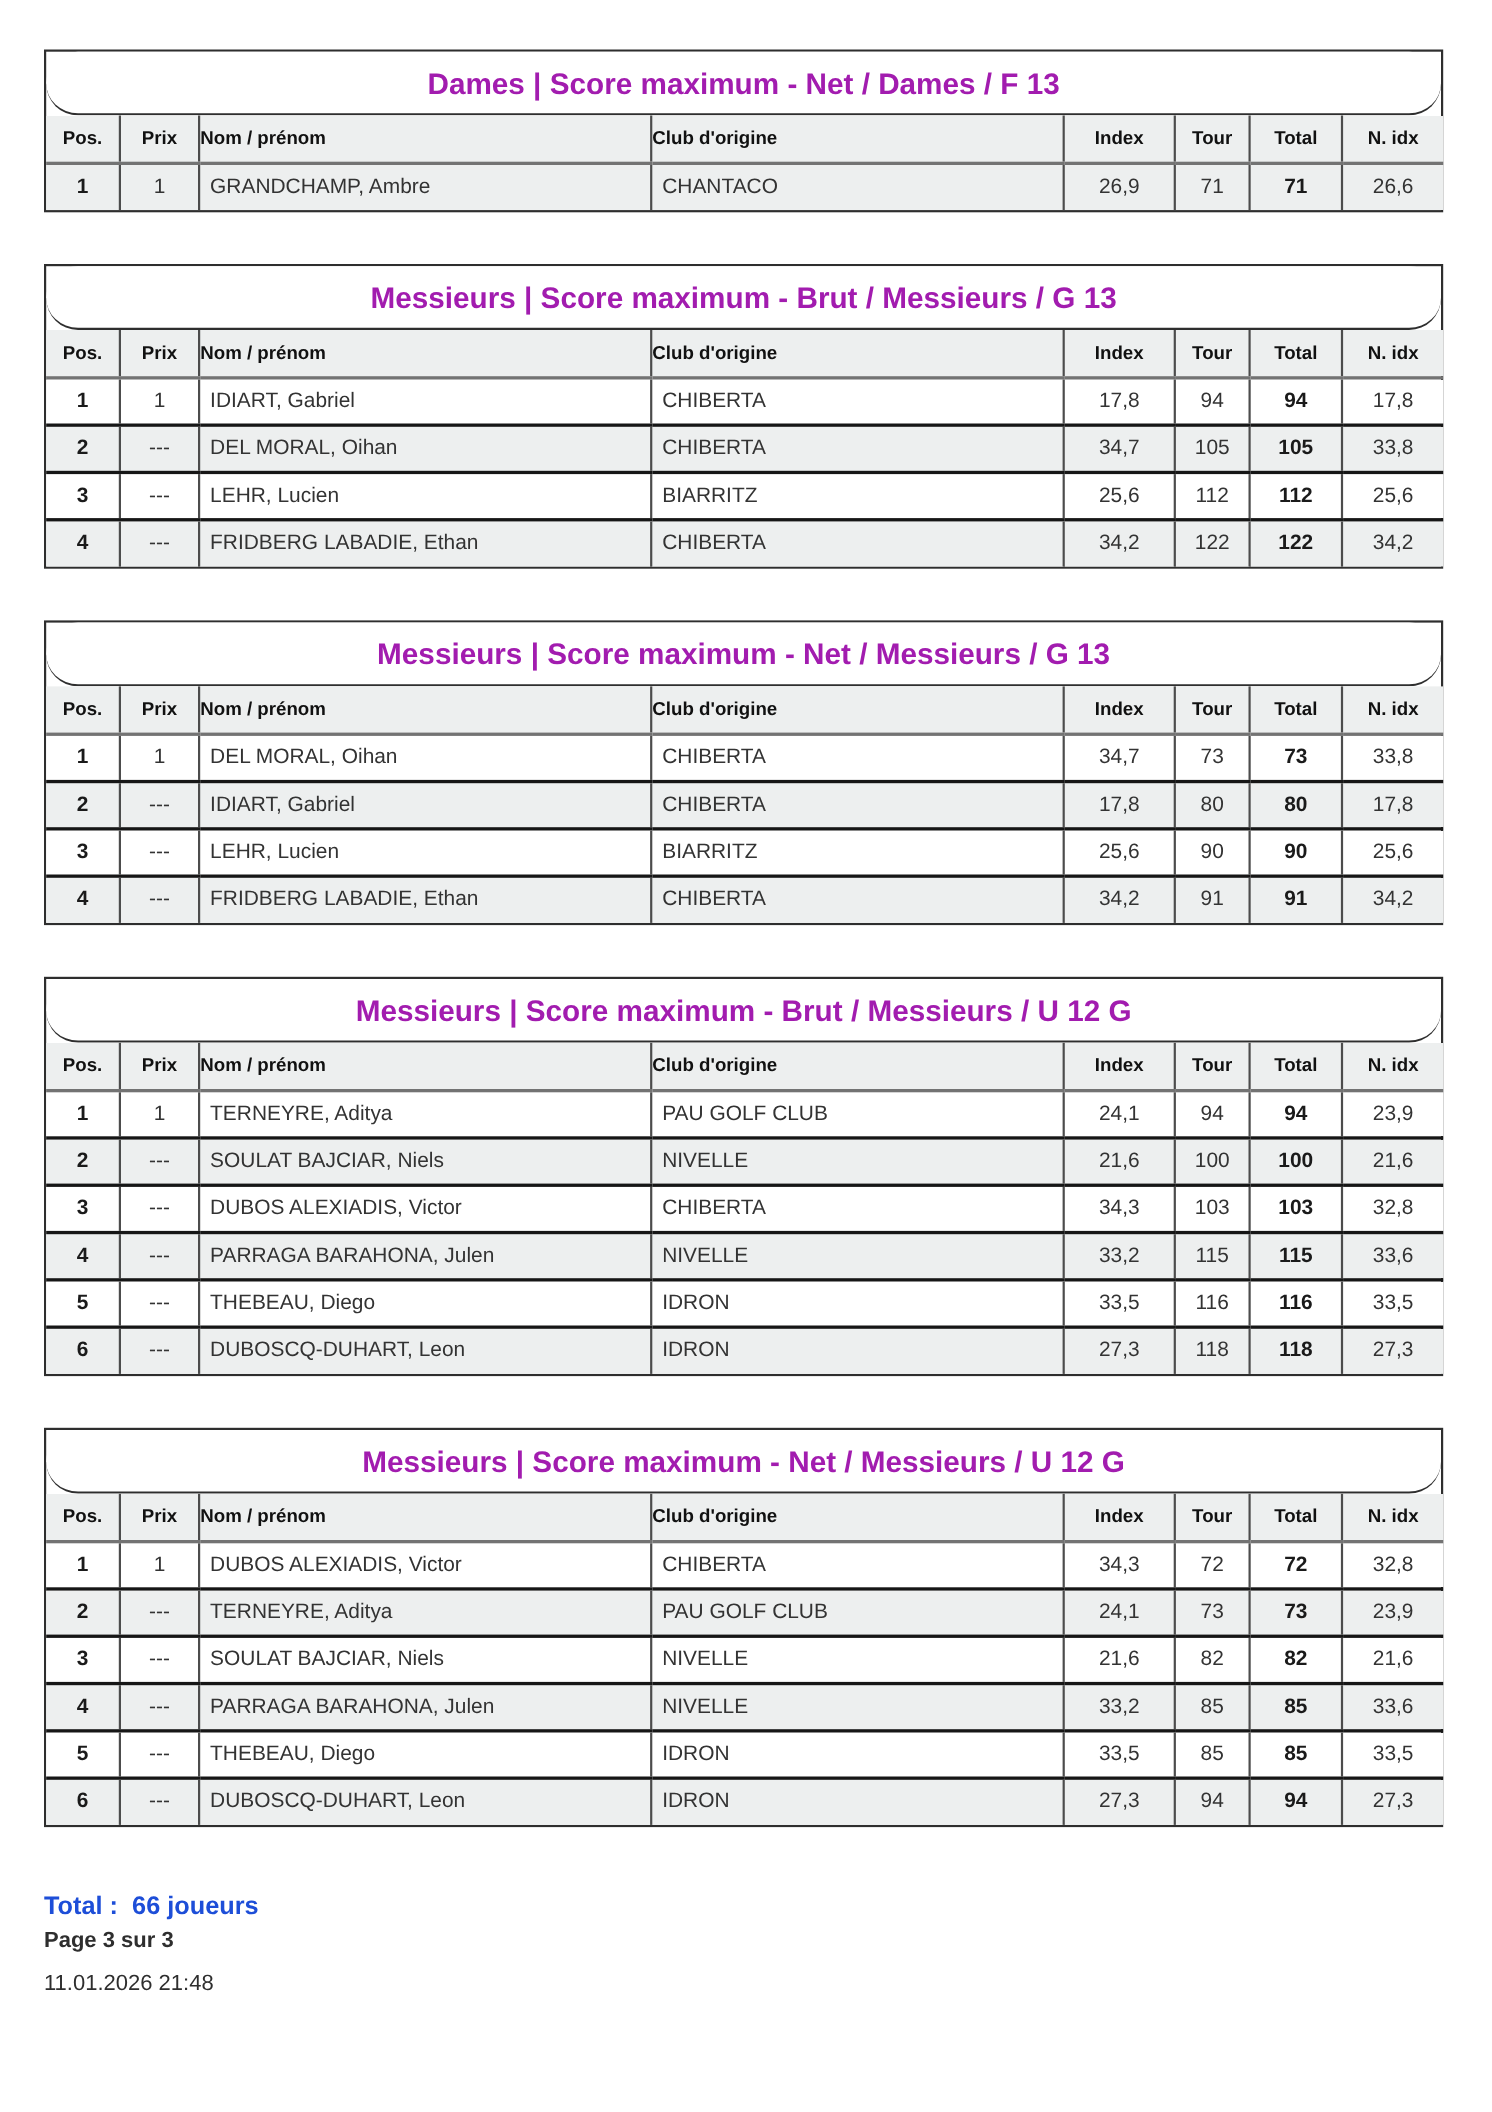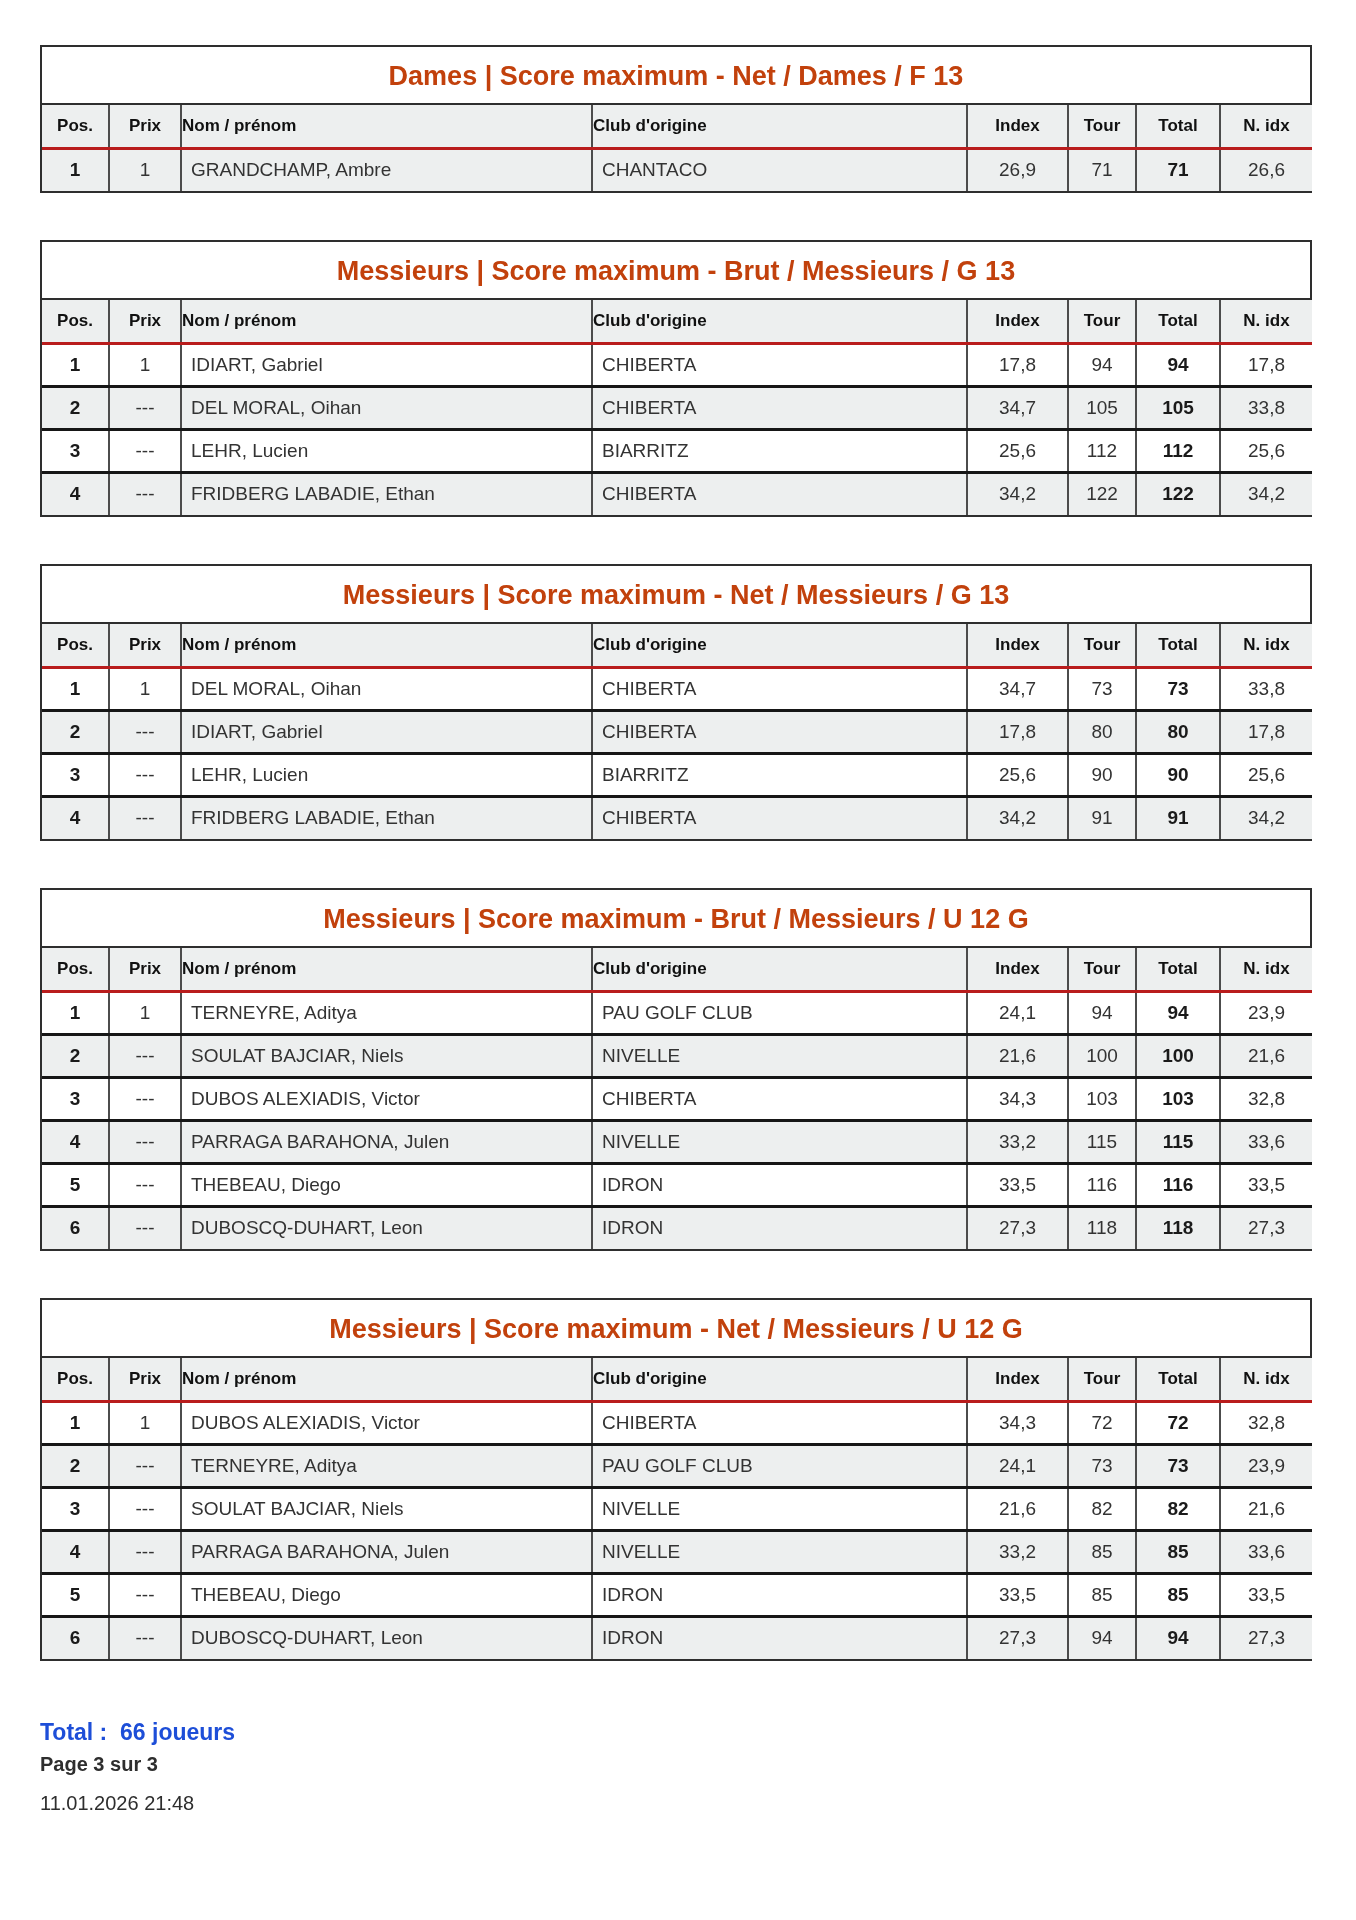--- a/index.html
+++ b/index.html
@@ -16,25 +16,26 @@
     border: 2px solid #2e2e2e;
     margin-bottom: 47px;
     background: #ffffff;
   }
   .table-title {
     height: 58px;
     line-height: 58px;
     text-align: center;
     font-size: 27px;
     font-weight: bold;
-    color: #c2410c;
+    color: #a21caf;
     background: #ffffff;
     border-bottom: 2px solid #2e2e2e;
     white-space: nowrap;
     overflow: hidden;
+    border-radius: 29px;
   }
   table { border-collapse: collapse; table-layout: fixed; width: 100%; }
   col.w0 { width: 67px; }
   col.w1 { width: 72px; }
   col.w2 { width: 411px; }
   col.w3 { width: 375px; }
   col.w4 { width: 101px; }
   col.w5 { width: 68px; }
   col.w6 { width: 84px; }
   col.w7 { width: 92px; }
@@ -47,21 +48,21 @@
     white-space: nowrap;
   }
   th + th, td + td { border-left: 2px solid #4c4c4c; }
 
   thead th {
     height: 43px;
     font-size: 17px;
     font-weight: bold;
     color: #111111;
     background: #edefef;
-    border-bottom: 3px solid #b91c1c;
+    border-bottom: 3px solid #737373;
   }
   tbody td {
     height: 43px;
     font-size: 19px;
     color: #333333;
     background: #ffffff;
   }
   tbody tr:not(:last-child) td { border-bottom: 3px solid #161616; }
   tbody tr.shaded td { background: #edefef; }
 

